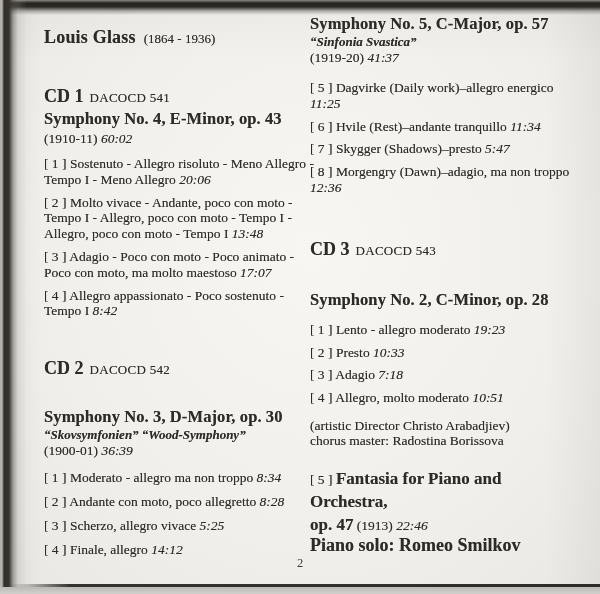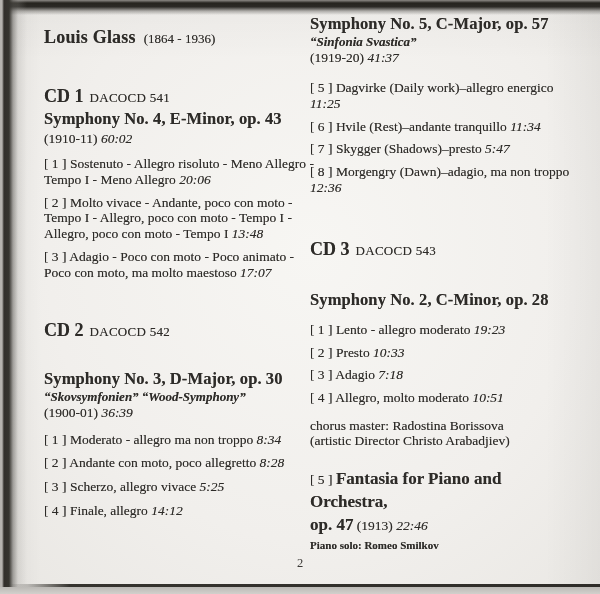--- a/index.html
+++ b/index.html
@@ -49,21 +49,21 @@
   .work-title{font-size:16.5px;font-weight:bold;line-height:20px;letter-spacing:0.1px;}
   .subtitle{font-size:13px;font-weight:bold;line-height:16px;font-style:italic;}
   .dateline{font-size:13.5px;line-height:16px;}
   .track{font-size:13.5px;line-height:15.8px;}
   .tno{white-space:nowrap;}
   .it{font-style:italic;}
   .b{font-weight:bold;}
   .credit-line{font-size:13.5px;line-height:15.5px;}
   .fant-line{font-size:13.5px;line-height:22px;}
   .fant-big{font-size:17px;font-weight:bold;}
-  .fant-credit{font-size:11px;font-weight:bold;line-height:16px;}
+  .fant-credit{font-size:18px;font-weight:bold;line-height:16px;}
   
   .m-cd1{margin-top:32px;}
   .m-sym4{margin-top:0;}
   .m-date{margin-top:2px;}
   .m-trk-first{margin-top:9px;}
   .m-trk{margin-top:7px;}
   .m-cd2{margin-top:36px;}
   .m-sym3{margin-top:26px;}
   .m-trk-first3{margin-top:11px;}
   .m-trk3{margin-top:8px;}
@@ -111,20 +111,25 @@
   <p class="track m-trk">
     <span class="tno">[ 2 ]</span>
     <span>Molto vivace - Andante, poco con moto - Tempo I - Allegro, poco con moto - Tempo I - Allegro, poco con moto - Tempo I</span>
     <span class="it">13:48</span>
   </p>
   <p class="track m-trk">
     <span class="tno">[ 3 ]</span>
     <span>Adagio - Poco con moto - Poco animato - Poco con moto, ma molto maestoso</span>
     <span class="it">17:07</span>
   </p>
+  <p class="track m-trk">
+    <span class="tno">[ 4 ]</span>
+    <span>Allegro appassionato - Poco sostenuto - Tempo I</span>
+    <span class="it">8:42</span>
+  </p>
 
   <h2 class="cd-head m-cd2">
     <span class="cd-label">CD 2</span>
     <span class="cd-cat">DACOCD 542</span>
   </h2>
 
   <h3 class="work-title m-sym3">Symphony No. 3, D-Major, op. 30</h3>
   <p class="subtitle">“Skovsymfonien” “Wood-Symphony”</p>
   <p class="dateline">
     <span>(1900-01)</span>
@@ -206,22 +211,22 @@
     <span>Adagio</span>
     <span class="it">7:18</span>
   </p>
   <p class="track m-trk">
     <span class="tno">[ 4 ]</span>
     <span>Allegro, molto moderato</span>
     <span class="it">10:51</span>
   </p>
 
   <div class="m-choir">
+    <p class="credit-line">(artistic Director Christo Arabadjiev)</p>
     <p class="credit-line">chorus master: Radostina Borissova</p>
-    <p class="credit-line">(artistic Director Christo Arabadjiev)</p>
   </div>
 
   <div class="m-fant">
     <p class="fant-line">
       <span class="tno">[ 5 ]</span>
       <span class="fant-big">Fantasia for Piano and Orchestra,</span>
     </p>
     <p class="fant-line">
       <span class="fant-big">op. 47</span>
       <span>(1913)</span>

